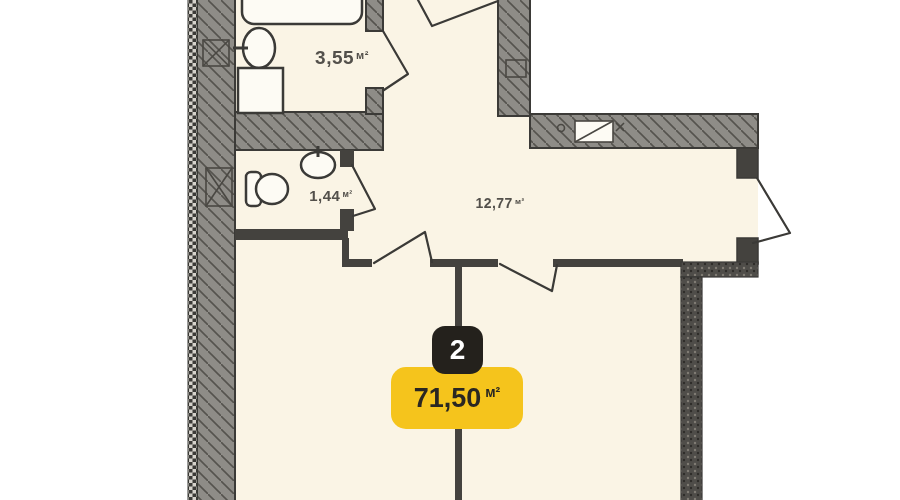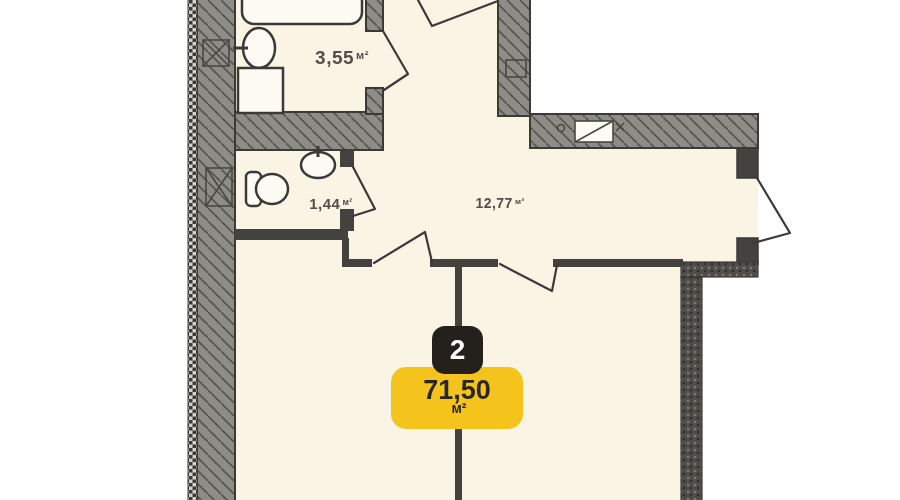--- a/index.html
+++ b/index.html
@@ -3,26 +3,26 @@
 <meta charset="utf-8">
 <style>
   html,body{margin:0;padding:0;background:#fff;}
   .stage{position:relative;width:836px;height:500px;background:#ffffff;overflow:hidden;
          font-family:"Liberation Sans",sans-serif;}
   .stage svg{position:absolute;left:0;top:0;}
   .room-label{position:absolute;transform:translate(-50%,-50%);color:#53504b;
               font-weight:bold;white-space:nowrap;letter-spacing:0.5px;}
   .room-label .unit{font-size:0.58em;vertical-align:0.45em;margin-left:2px;}
   .lbl-bathroom{left:342px;top:58px;font-size:19px;}
-  .lbl-wc{left:331px;top:195px;font-size:15px;margin-top:8px;}
+  .lbl-wc{left:331px;top:195px;font-size:15px;}
   .lbl-hallway{left:500px;top:203px;font-size:14px;}
   .badge-area{position:absolute;left:391px;top:367px;width:132px;height:62px;
               background:#f5c41c;border-radius:15px;display:flex;align-items:center;
               justify-content:center;color:#2a2722;font-weight:bold;font-size:27px;
-              z-index:2;cursor:pointer;flex-direction:column;}
+              z-index:2;cursor:pointer;}
   .badge-area .unit{font-size:14px;margin-left:4px;vertical-align:0.5em;transform:translateY(-6px);}
   .badge-num{position:absolute;left:432px;top:326px;width:51px;height:48px;
              background:#24211c;border-radius:13px;display:flex;align-items:center;
              justify-content:center;color:#ffffff;font-weight:bold;font-size:28px;
              z-index:3;cursor:pointer;}
 </style>
 </head>
 <body>
 
 <div class="stage">

